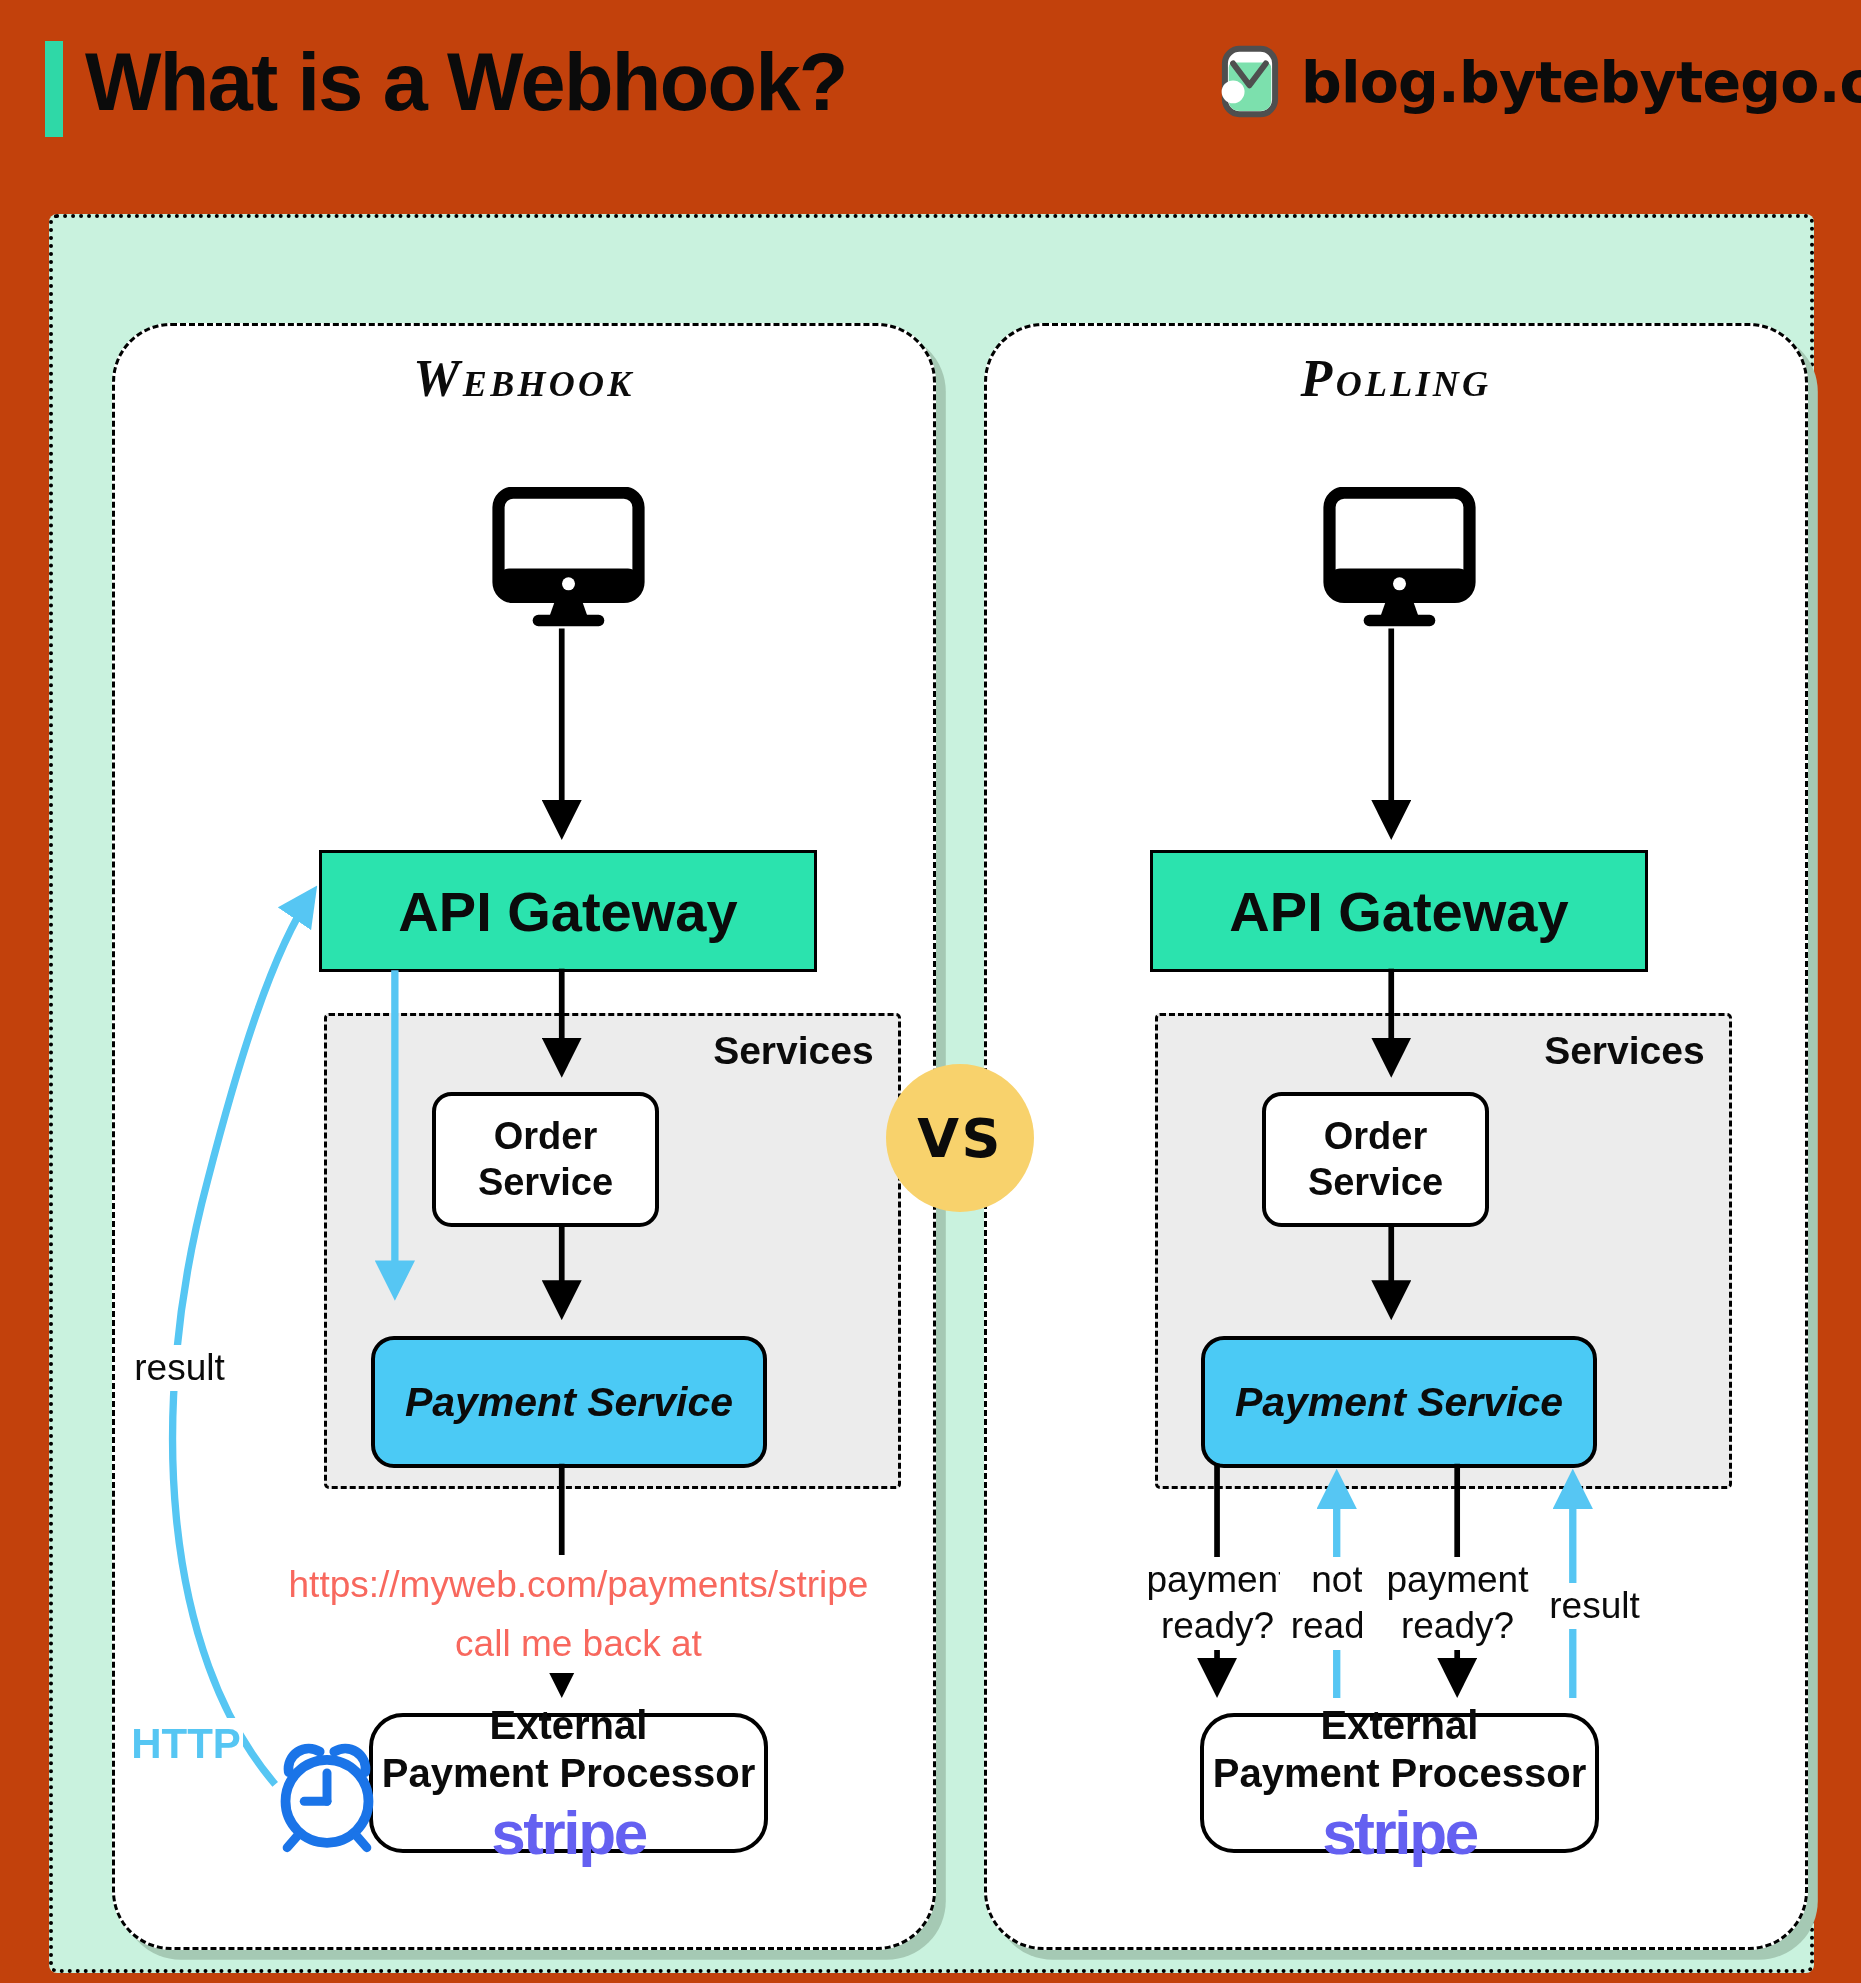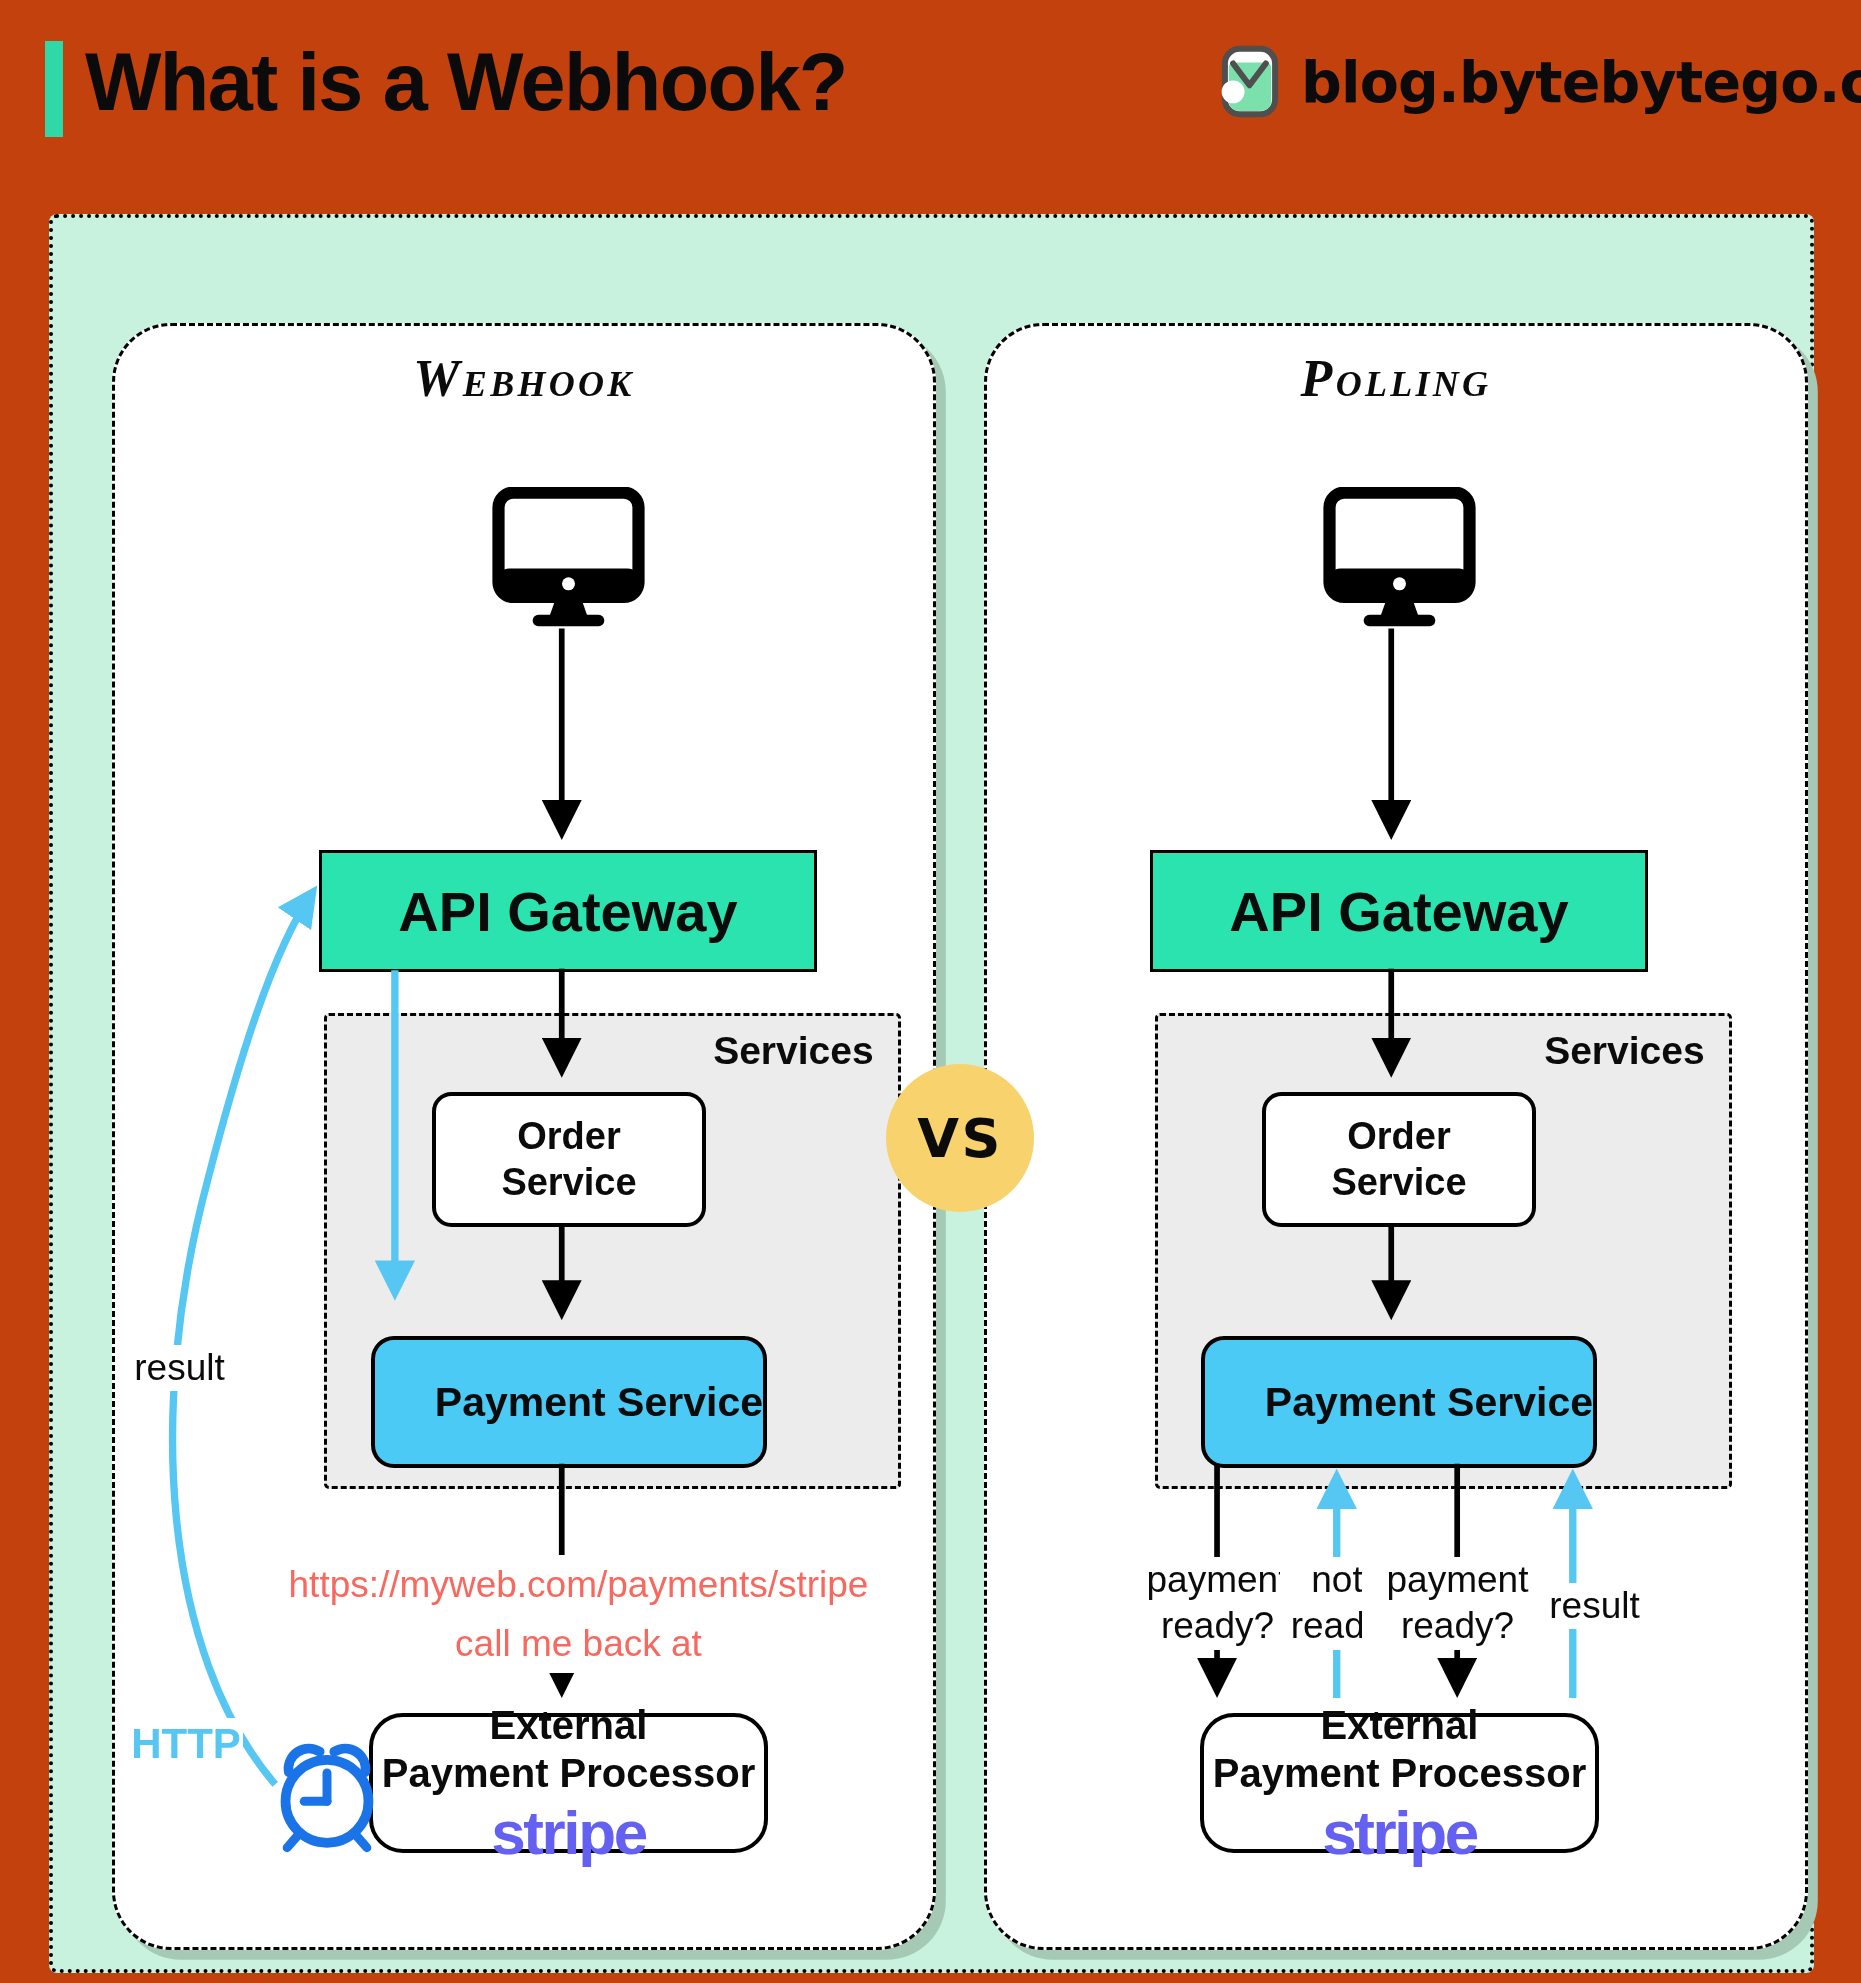--- a/index.html
+++ b/index.html
@@ -44,29 +44,29 @@
                font-size:56px; font-weight:bold;}
   .panel-webhook .gateway-box{left:204px; top:524px;}
   .panel-polling .gateway-box{left:163px; top:524px;}
 
   .services-box{position:absolute; width:577px; height:476px; background:var(--services_bg);
                 border:3.3px dashed #000; border-radius:5px;}
   .panel-webhook .services-box{left:209px; top:687px;}
   .panel-polling .services-box{left:168px; top:687px;}
   .services-label{position:absolute; top:13px; right:24.4px; font-size:39px; font-weight:bold;}
 
-  .order-box{position:absolute; width:274px; height:135px; background:#fff; border:4.1px solid #000;
+  .order-box{position:absolute; width:227px; height:135px; background:#fff; border:4.1px solid #000;
              border-radius:19.5px; display:flex; flex-direction:column; align-items:center;
              justify-content:center; font-size:38px; font-weight:bold; line-height:1.2;}
   .panel-webhook .order-box{left:317px; top:766px;}
   .panel-polling .order-box{left:275px; top:766px;}
 
   .payment-box{position:absolute; width:396px; height:132px; background:var(--payment);
                border:4.1px solid #000; border-radius:23px; display:flex; align-items:center;
-               justify-content:flex-end; font-size:41px; font-weight:bold;}
+               justify-content:center; font-size:41px; font-weight:bold;font-style:italic;}
   .panel-webhook .payment-box{left:256px; top:1010px;}
   .panel-polling .payment-box{left:214px; top:1010px;}
 
   .external-box{position:absolute; width:399px; height:140px; background:#fff; border:4.1px solid #000;
                 border-radius:34px; display:flex; flex-direction:column; align-items:center;
                 justify-content:center; font-size:40px; font-weight:bold; line-height:1.18;}
   .panel-webhook .external-box{left:254px; top:1387px;}
   .panel-polling .external-box{left:213px; top:1387px;}
   .stripe-brand{font-family:Liberation Sans, sans-serif; font-size:62px; font-weight:800;
                 letter-spacing:-2.4px; color:var(--stripe_purple); margin-top:4.9px; line-height:1;}

